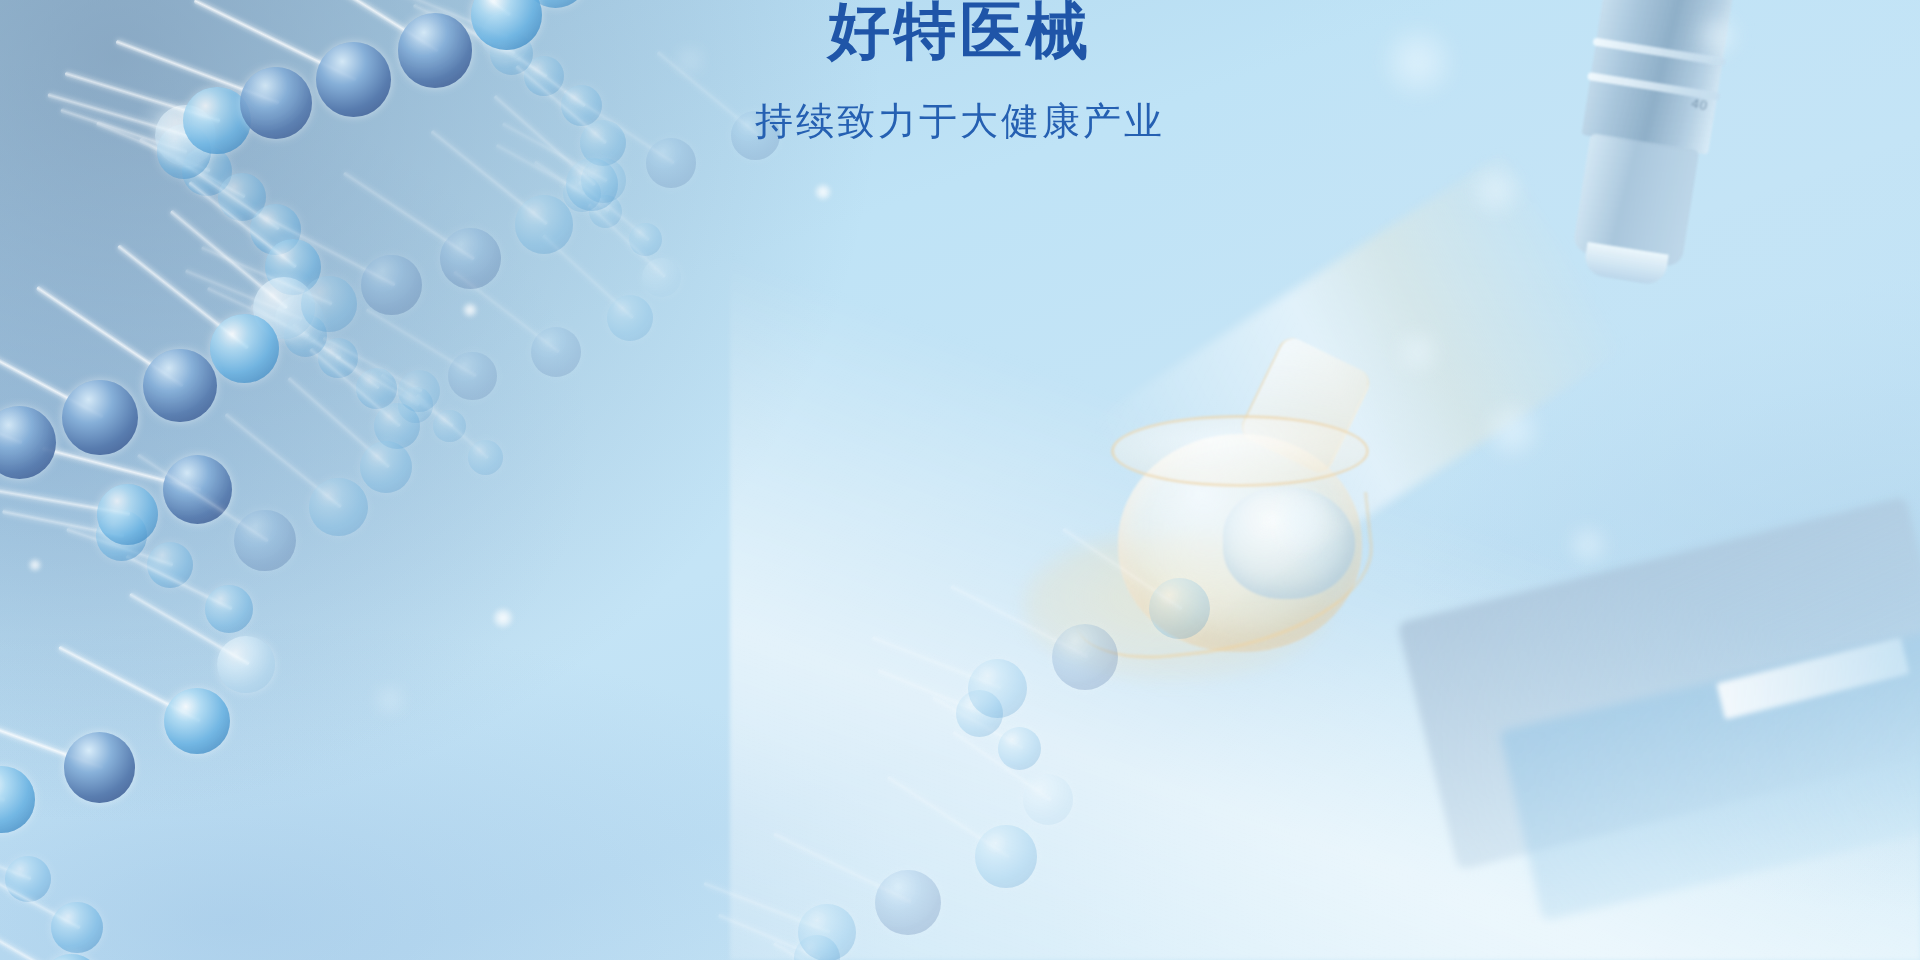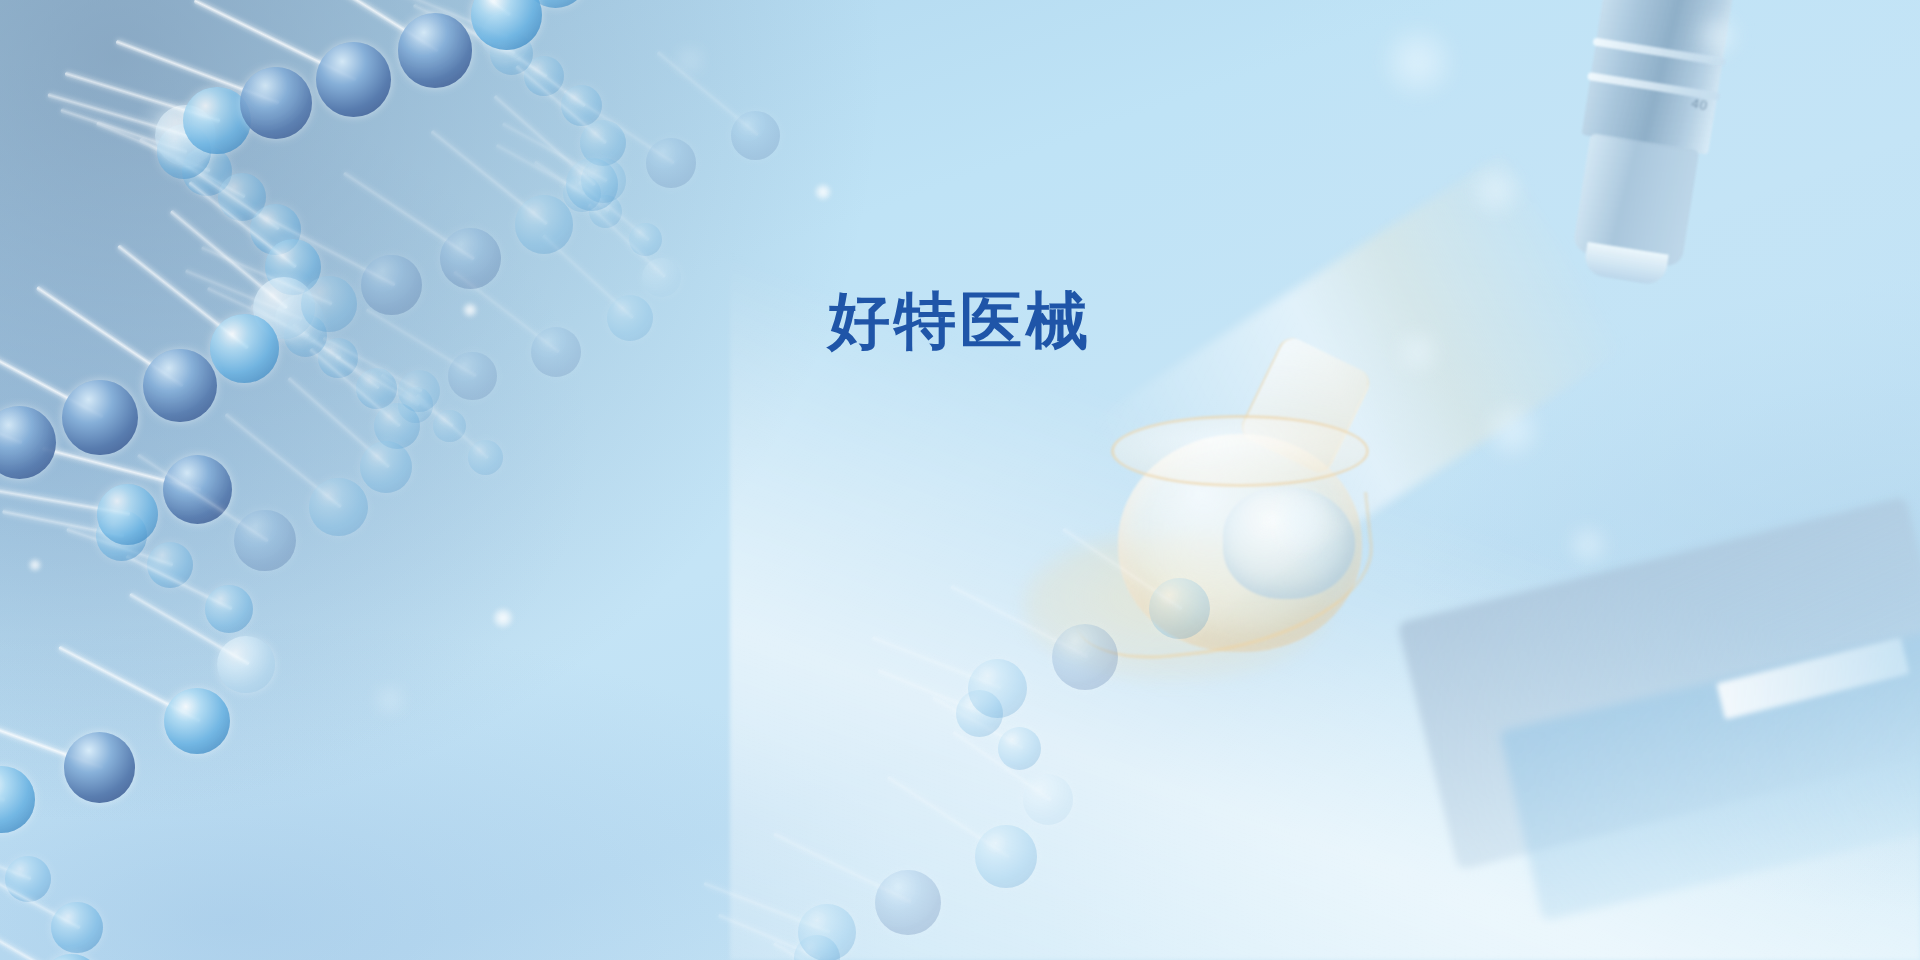--- a/index.html
+++ b/index.html
@@ -244,21 +244,20 @@
   
   .content{
     position:absolute;
     left:0; right:0; top:0; bottom:0;
     display:flex; flex-direction:column;
     align-items:center; justify-content:flex-start;
     text-align:center;
     z-index:40;
   }
   .title{
-    margin-top:290px;
     font-size:62px;
     font-weight:bold;
     letter-spacing:4px;
     color:#1f55a8;
     line-height:1;
     white-space:nowrap;
     text-align:center;
   }
   .subtitle{
     margin-top:40px;
@@ -471,15 +470,16 @@
       <div class="bokeh soft" style="left: 1268px; top: 488px; width: 64px; height: 64px; z-index: 20;"></div>
       <div class="bokeh soft" style="left: 1568px; top: 525px; width: 40px; height: 40px; z-index: 20;"></div>
       <div class="bokeh soft" style="left: 1696px; top: 14px; width: 44px; height: 44px; z-index: 20;"></div>
       <div class="bokeh soft" style="left: 148px; top: 105px; width: 30px; height: 30px; z-index: 20;"></div>
       <div class="bokeh soft" style="left: 377px; top: 687px; width: 26px; height: 26px; z-index: 20;"></div>
       <div class="bokeh soft" style="left: 679px; top: 49px; width: 22px; height: 22px; z-index: 20;"></div>
     </div>
 
   <div class="content">
     <div class="title">好特医械</div>
+    <div class="subtitle">持续致力于大健康产业</div>
   </div>
 
 </div>
 
 </body></html>

